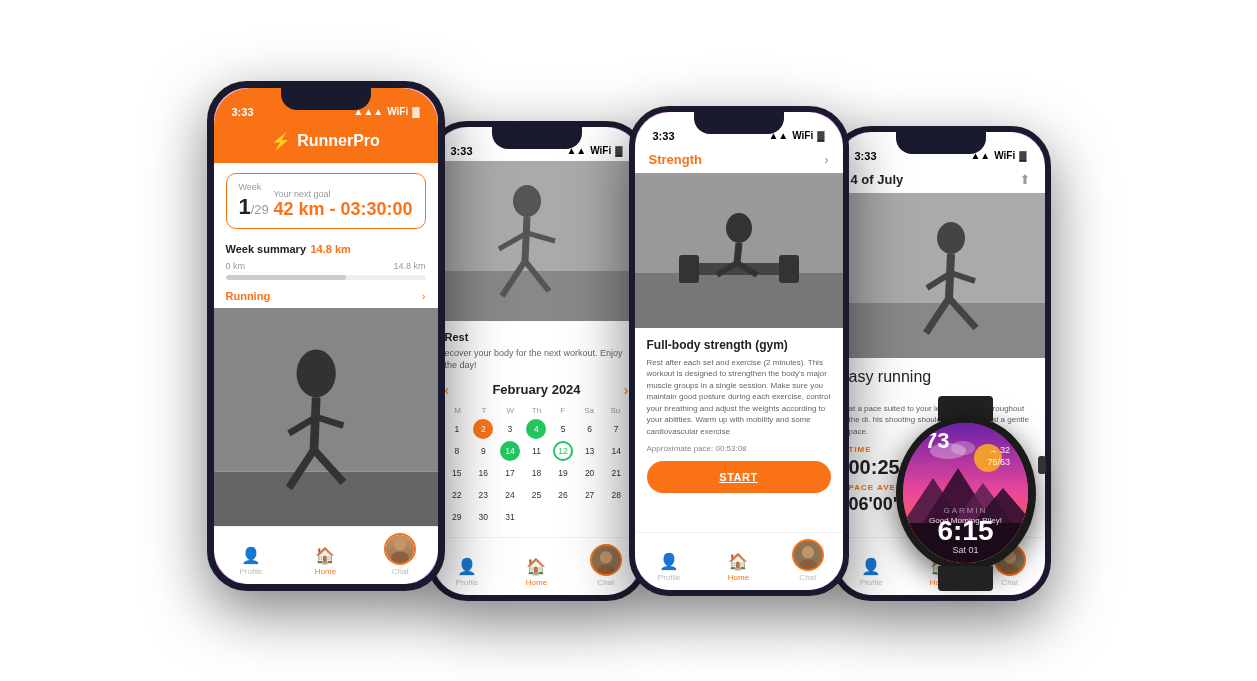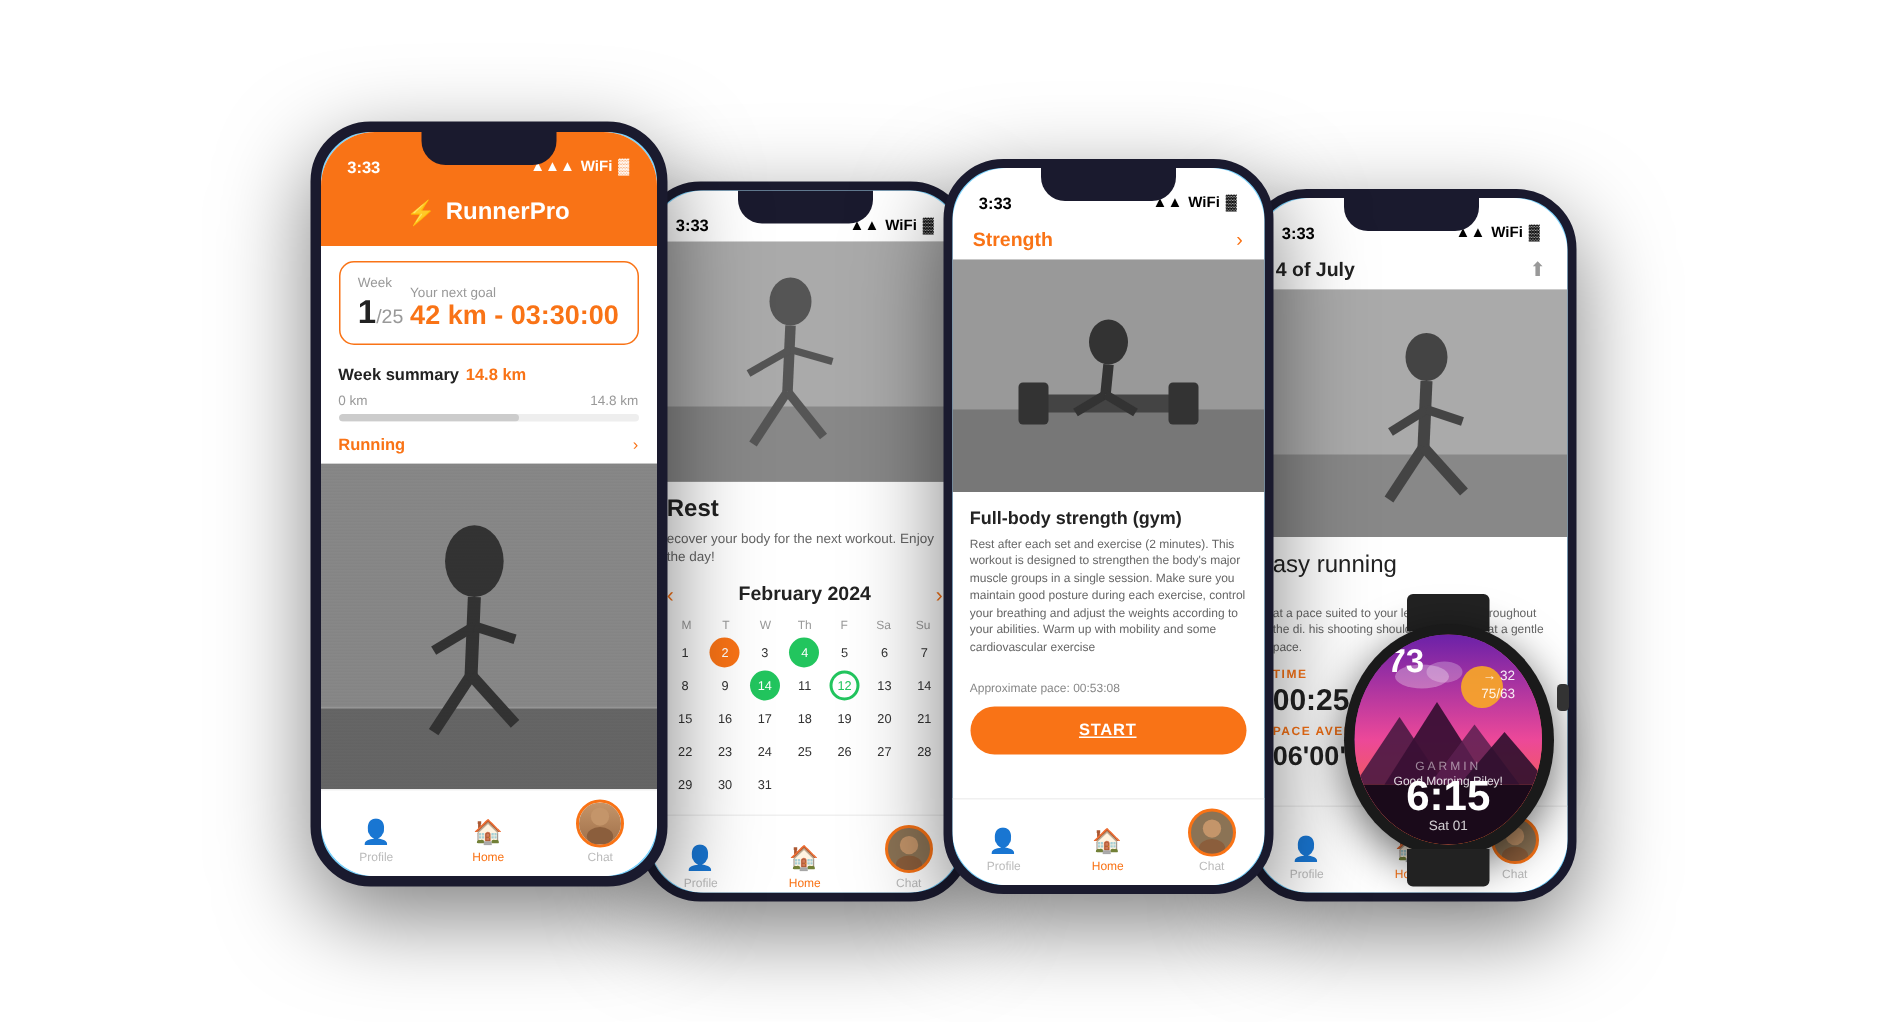--- a/index.html
+++ b/index.html
@@ -19,21 +19,21 @@
       justify-content: center;
       gap: 0px;
       position: relative;
       padding: 20px 30px;
     }
 
     
     .phone {
       position: relative;
       border-radius: 40px;
-      background: #7dd3fc;
+      background: #f0abfc;
       box-shadow: 0 20px 60px rgba(0,0,0,0.5);
       overflow: hidden;
       flex-shrink: 0;
     }
     .phone-inner {
       width: 100%;
       height: 100%;
       background: #fff;
       border-radius: 36px;
       overflow: hidden;
@@ -273,21 +273,21 @@
       background: linear-gradient(180deg, #aaa 0%, #666 100%);
       flex-shrink: 0;
       overflow: hidden;
       position: relative;
     }
     .p2-rest-content {
       padding: 10px 12px;
       flex: 1;
     }
     .p2-rest-title {
-      font-size: 16px;
+      font-size: 11px;
       font-weight: 700;
       color: #222;
       margin-bottom: 4px;
     }
     .p2-rest-desc {
       font-size: 9px;
       color: #666;
       line-height: 1.4;
       margin-bottom: 10px;
     }
@@ -381,21 +381,21 @@
     .p3-workout-title {
       font-size: 12px;
       font-weight: 700;
       color: #222;
       margin-bottom: 5px;
     }
     .p3-workout-desc {
       font-size: 8px;
       color: #666;
       line-height: 1.45;
-      margin-bottom: 16px;
+      margin-bottom: 6px;
     }
     .p3-approx {
       font-size: 8px;
       color: #888;
       margin-bottom: 8px;
     }
     .p3-start-btn {
       background: #f97316;
       color: white;
       border: none;
@@ -649,21 +649,21 @@
           <span>⚡</span>
           <span>RunnerPro</span>
         </div>
       </div>
 
       <div class="p1-goal-box">
         <div class="p1-goal-row">
           <div>
             <div class="p1-goal-week">Week</div>
             <div>
-              <span class="p1-week-num">1</span><span class="p1-week-total">/25</span>
+              <span class="p1-week-num">1</span><span class="p1-week-total">/29</span>
             </div>
           </div>
           <div>
             <div class="p1-goal-label">Your next goal</div>
             <div class="p1-goal-value">42 km - 03:30:00</div>
           </div>
         </div>
       </div>
 
       <div class="p1-summary">

